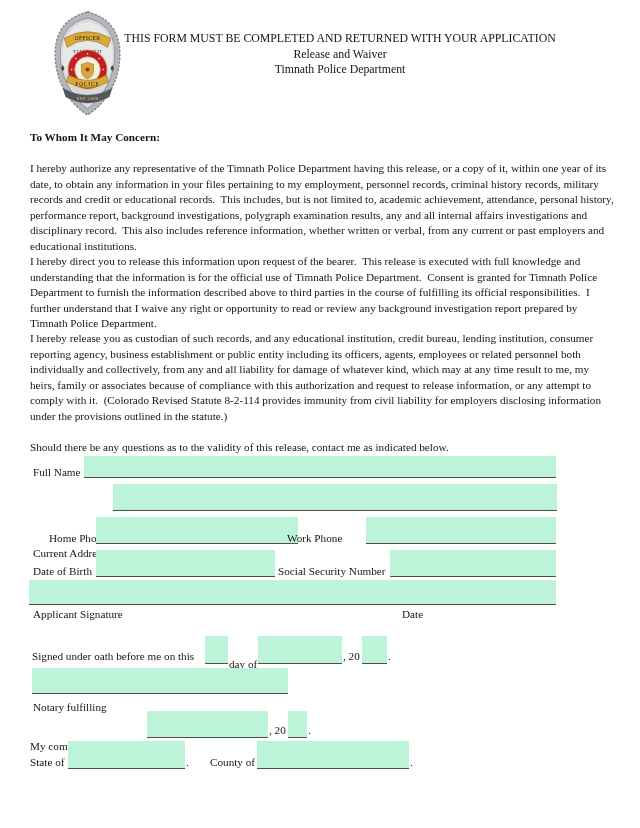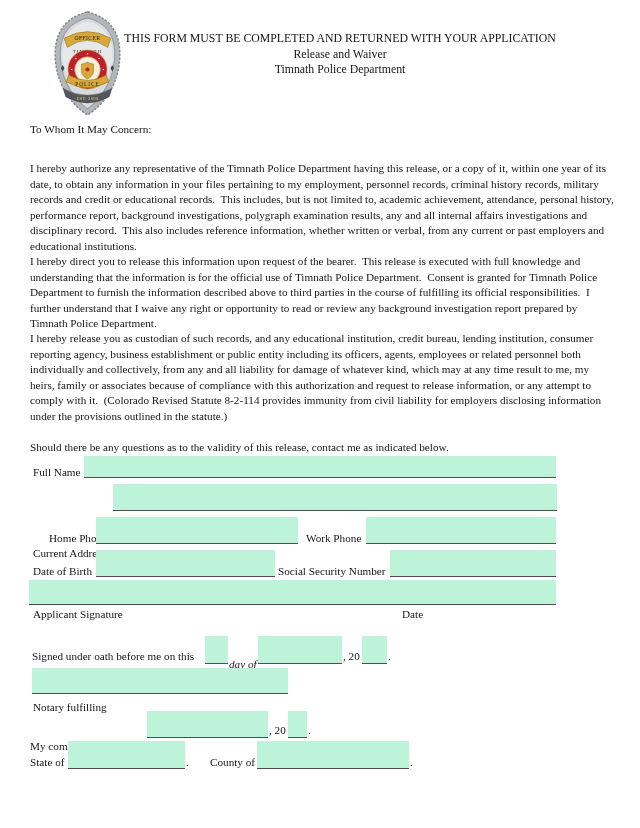--- a/index.html
+++ b/index.html
@@ -75,49 +75,49 @@
     <path class="b-dark" d="M16 77 Q40 90 64 77 L61.5 85 Q40 97 18.5 85 Z"></path>
     <text class="b-text-gold" x="40" y="87.8" font-size="4.6" letter-spacing="0.3">EST. 2008</text>
   </svg>
 
   <div class="title-block">
     <div>THIS FORM MUST BE COMPLETED AND RETURNED WITH YOUR APPLICATION</div>
     <div>Release and Waiver</div>
     <div>Timnath Police Department</div>
   </div>
 
-  <div class="para" style="top:122px;">To Whom It May Concern:</div>
+  <div class="para" style="top:130px;font-weight:bold;">To Whom It May Concern:</div>
   <div class="para" style="top:161px;">I hereby authorize any representative of the Timnath Police Department having this release, or a copy of it, within one year of its date, to obtain any information in your files pertaining to my employment, personnel records, criminal history records, military records and credit or educational records.  This includes, but is not limited to, academic achievement, attendance, personal history, performance report, background investigations, polygraph examination results, any and all internal affairs investigations and disciplinary record.  This also includes reference information, whether written or verbal, from any current or past employers and educational institutions.</div>
   <div class="para" style="top:254px;">I hereby direct you to release this information upon request of the bearer.  This release is executed with full knowledge and understanding that the information is for the official use of Timnath Police Department.  Consent is granted for Timnath Police Department to furnish the information described above to third parties in the course of fulfilling its official responsibilities.  I further understand that I waive any right or opportunity to read or review any background investigation report prepared by Timnath Police Department.</div>
   <div class="para" style="top:331px;">I hereby release you as custodian of such records, and any educational institution, credit bureau, lending institution, consumer reporting agency, business establishment or public entity including its officers, agents, employees or related personnel both individually and collectively, from any and all liability for damage of whatever kind, which may at any time result to me, my heirs, family or associates because of compliance with this authorization and request to release information, or any attempt to comply with it.  (Colorado Revised Statute 8-2-114 provides immunity from civil liability for employers disclosing information under the provisions outlined in the statute.)</div>
   <div class="para" style="top:440px;">Should there be any questions as to the validity of this release, contact me as indicated below.</div>
 
   <span class="flabel" style="left:33px;top:466px;">Full Name</span>
   <div class="blank" style="left:84px;top:456px;width:472px;height:22px;"></div>
 
   <span class="flabel" style="left:33px;top:499px;margin-top:48px;">Current Address</span>
   <div class="blank" style="left:113px;top:484px;width:444px;height:27px;"></div>
 
   <span class="flabel" style="left:49px;top:532px;">Home Phone</span>
   <div class="blank" style="left:96px;top:517px;width:202px;height:27px;"></div>
-  <span class="flabel" style="left:306px;top:532px;text-align:right;">Work Phone</span>
+  <span class="flabel" style="left:287px;top:532px;text-align:right;">Work Phone</span>
   <div class="blank" style="left:366px;top:517px;width:190px;height:27px;"></div>
 
   <span class="flabel" style="left:33px;top:565px;">Date of Birth</span>
   <div class="blank" style="left:96px;top:550px;width:179px;height:27px;"></div>
   <span class="flabel" style="left:278px;top:565px;">Social Security Number</span>
   <div class="blank" style="left:390px;top:550px;width:166px;height:27px;"></div>
 
   <div class="blank" style="left:29px;top:580px;width:527px;height:25px;"></div>
   <span class="flabel" style="left:33px;top:608px;text-align:center;">Applicant Signature</span>
   <span class="flabel" style="left:402px;top:608px;">Date</span>
 
   <span class="flabel" style="left:32px;top:650px;">Signed under oath before me on this</span>
   <div class="blank" style="left:205px;top:636px;width:23px;height:28px;"></div>
-  <span class="flabel" style="left:229px;top:658px;font-style:italic;">day of</span>
+  <span class="flabel" style="left:229px;top:658px;">day of</span>
   <div class="blank" style="left:258px;top:636px;width:84px;height:28px;"></div>
   <span class="flabel" style="left:343px;top:650px;">, 20</span>
   <div class="blank" style="left:362px;top:636px;width:25px;height:28px;"></div>
   <span class="flabel" style="left:388px;top:650px;">.</span>
 
   <div class="blank" style="left:32px;top:668px;width:256px;height:26px;"></div>
   <span class="flabel" style="left:33px;top:701px;">Notary fulfilling</span>
 
   <span class="flabel" style="left:30px;top:740px;">My commission expires</span>
   <div class="blank" style="left:147px;top:711px;width:121px;height:27px;"></div>

